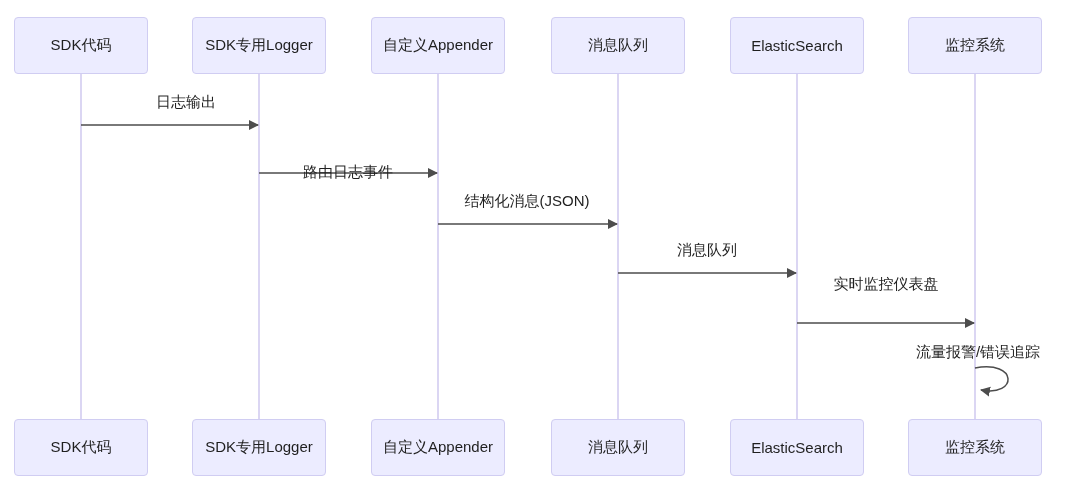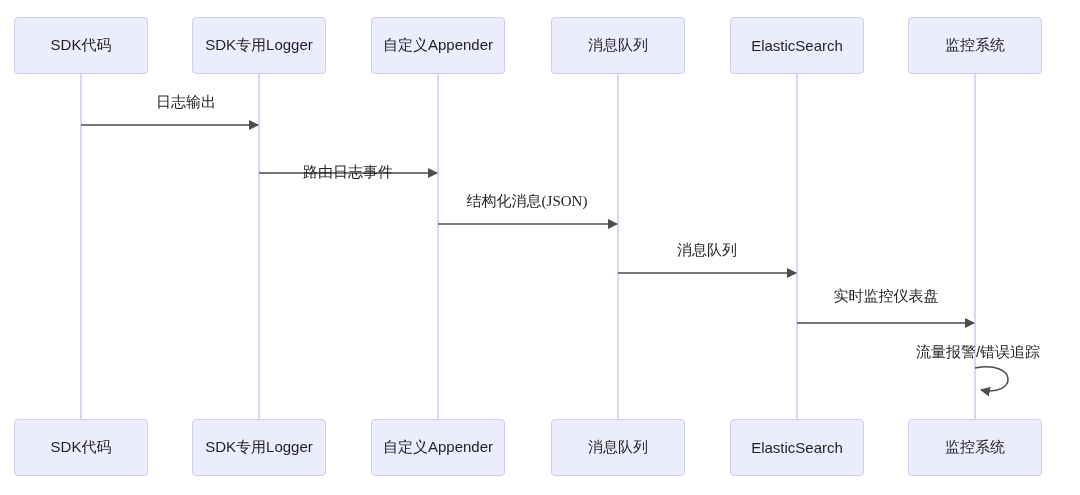--- a/index.html
+++ b/index.html
@@ -117,18 +117,18 @@
     </div>
   <div class="actor" style="left:730px; top:419px;">
       <span>ElasticSearch</span>
     </div>
   <div class="actor" style="left:908px; top:419px;">
       <span>监控系统</span>
     </div>
 
   <div class="msg-label" style="left:186px; top:92px;">日志输出</div>
   <div class="msg-label" style="left:348px; top:140px;margin-top:22px;">路由日志事件</div>
-  <div class="msg-label" style="left:527px; top:191px;font-family:Liberation Serif, serif;">结构化消息(JSON)</div>
+  <div class="msg-label" style="left:527px; top:191px;">结构化消息(JSON)</div>
   <div class="msg-label" style="left:707px; top:240px;">消息队列</div>
-  <div class="msg-label" style="left:886px; top:286px;">实时监控仪表盘</div>
+  <div class="msg-label" style="left:886px; top:274px;">实时监控仪表盘</div>
   <div class="msg-label" style="left:978px; top:342px;text-align:center;">流量报警/错误追踪</div>
 
 </div>
 
 </body></html>

